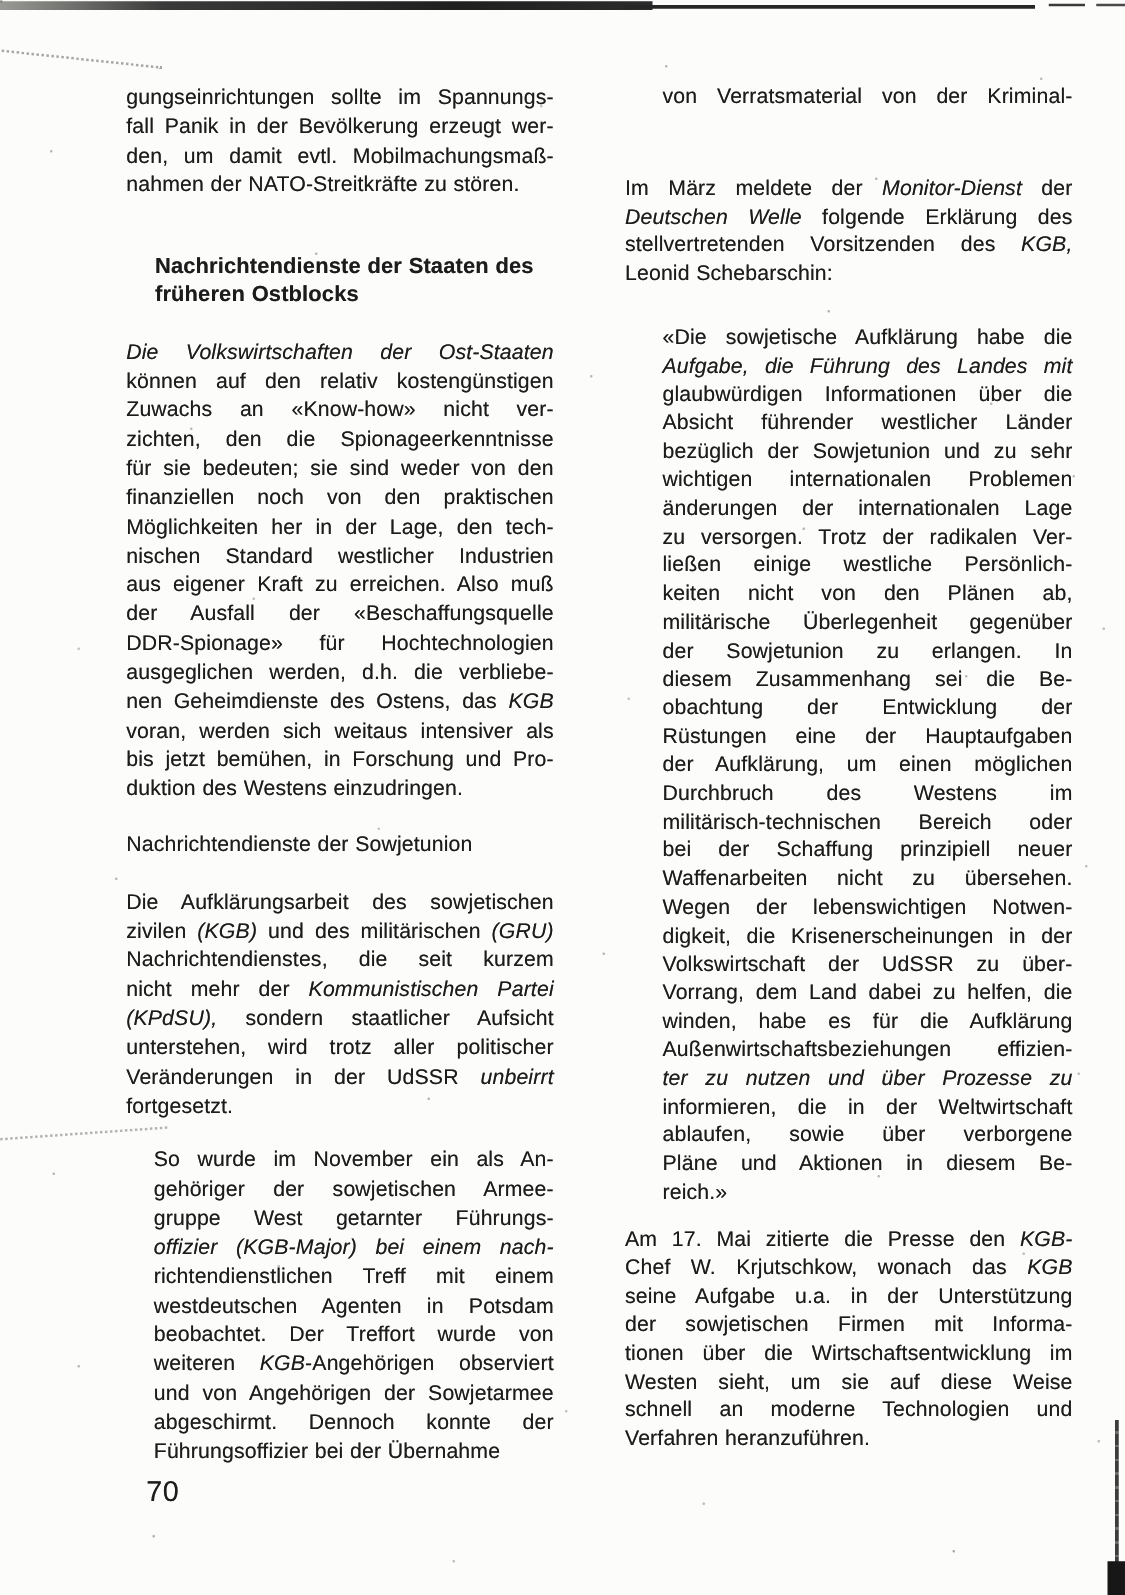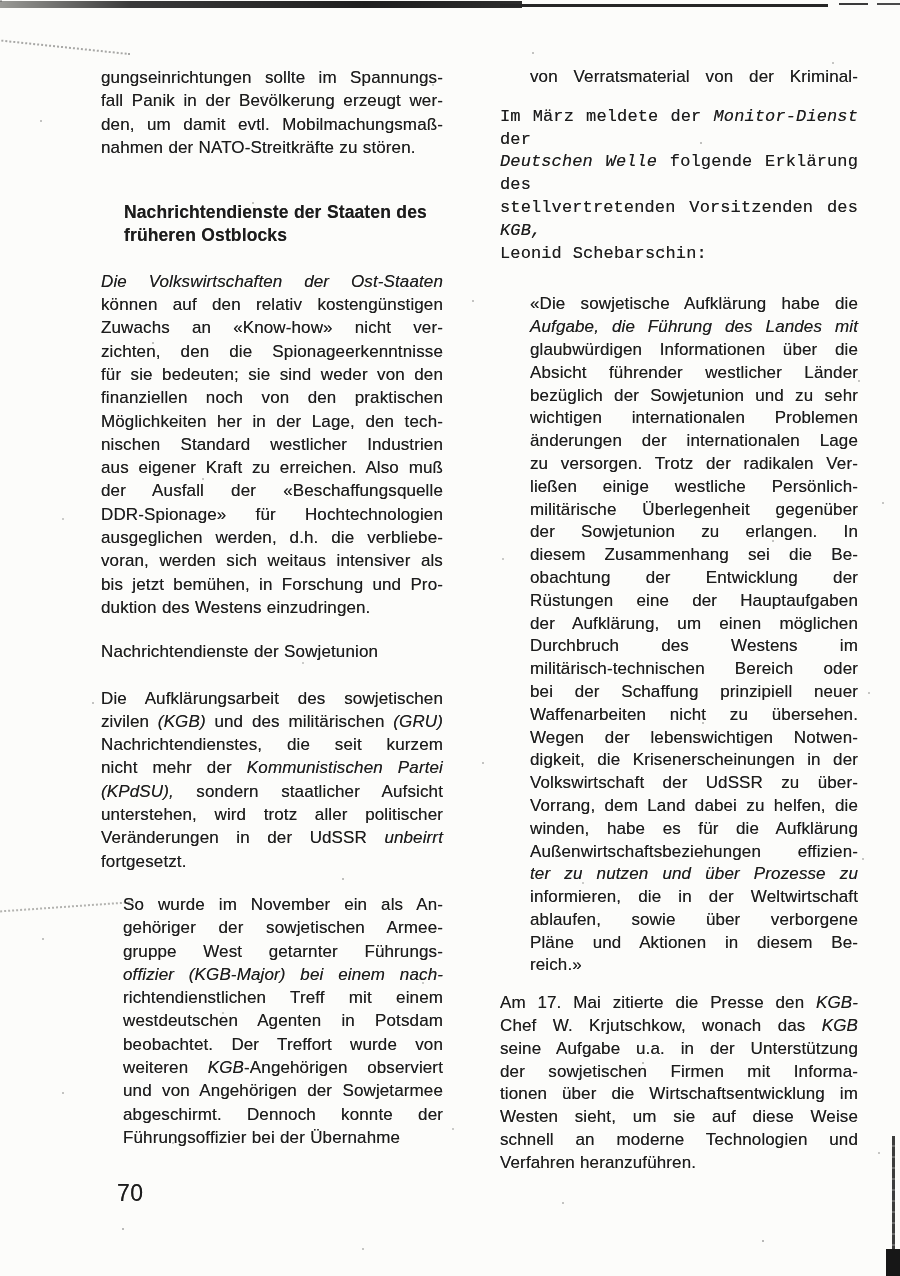--- a/index.html
+++ b/index.html
@@ -27,21 +27,21 @@
   .block.indent{padding-left:22px;}
   .col-right .block.indent{padding-left:30px;}
   .block.heading .line{font-weight:bold;font-size:17.5px;margin-left:23px;}
   .it{font-style:italic;}
   
   .col-left .block:nth-child(2){margin-top:42px;}
   .col-left .block:nth-child(3){margin-top:22px;}
   .col-left .block:nth-child(4){margin-top:21px;}
   .col-left .block:nth-child(5){margin-top:23px;}
   .col-left .block:nth-child(6){margin-top:20px;}
-  .col-right .block:nth-child(2){margin-top:17px;font-family:Liberation Mono, monospace;}
+  .col-right .block:nth-child(2){margin-top:51px;}
   .col-right .block:nth-child(3){margin-top:28px;}
   .col-right .block:nth-child(4){margin-top:15px;}
   
   .page-number{
     position:absolute;left:117px;top:1180px;
     font-size:23px;letter-spacing:.5px;
     text-shadow:0 0 .5px rgba(10,10,10,.6);
   }
   
   .topbar-a{position:absolute;top:1px;left:0;width:58%;height:7px;
@@ -113,20 +113,21 @@
         <div class="line"><span>Zuwachs an «Know-how» nicht ver-</span></div>
         <div class="line"><span>zichten, den die Spionageerkenntnisse</span></div>
         <div class="line"><span>für sie bedeuten; sie sind weder von den</span></div>
         <div class="line"><span>finanziellen noch von den praktischen</span></div>
         <div class="line"><span>Möglichkeiten her in der Lage, den tech-</span></div>
         <div class="line"><span>nischen Standard westlicher Industrien</span></div>
         <div class="line"><span>aus eigener Kraft zu erreichen. Also muß</span></div>
         <div class="line"><span>der Ausfall der «Beschaffungsquelle</span></div>
         <div class="line"><span>DDR-Spionage» für Hochtechnologien</span></div>
         <div class="line"><span>ausgeglichen werden, d.h. die verbliebe-</span></div>
+        <div class="line"><span>nen Geheimdienste des Ostens, das </span><span class="it">KGB</span></div>
         <div class="line"><span>voran, werden sich weitaus intensiver als</span></div>
         <div class="line"><span>bis jetzt bemühen, in Forschung und Pro-</span></div>
         <div class="line natural"><span>duktion des Westens einzudringen.</span></div>
       </div>
       <div class="block subheading">
         <div class="line natural"><span>Nachrichtendienste der Sowjetunion</span></div>
       </div>
       <div class="block para">
         <div class="line"><span>Die Aufklärungsarbeit des sowjetischen</span></div>
         <div class="line"><span>zivilen </span><span class="it">(KGB)</span><span> und des militärischen </span><span class="it">(GRU)</span></div>
@@ -164,20 +165,21 @@
       <div class="block quote indent">
         <div class="line"><span>«Die sowjetische Aufklärung habe die</span></div>
         <div class="line"><span class="it">Aufgabe, die Führung des Landes mit</span></div>
         <div class="line"><span>glaubwürdigen Informationen über die</span></div>
         <div class="line"><span>Absicht führender westlicher Länder</span></div>
         <div class="line"><span>bezüglich der Sowjetunion und zu sehr</span></div>
         <div class="line"><span>wichtigen internationalen Problemen</span></div>
         <div class="line"><span>änderungen der internationalen Lage</span></div>
         <div class="line"><span>zu versorgen. Trotz der radikalen Ver-</span></div>
         <div class="line"><span>ließen einige westliche Persönlich-</span></div>
+        <div class="line"><span>keiten nicht von den Plänen ab,</span></div>
         <div class="line"><span>militärische Überlegenheit gegenüber</span></div>
         <div class="line"><span>der Sowjetunion zu erlangen. In</span></div>
         <div class="line"><span>diesem Zusammenhang sei die Be-</span></div>
         <div class="line"><span>obachtung der Entwicklung der</span></div>
         <div class="line"><span>Rüstungen eine der Hauptaufgaben</span></div>
         <div class="line"><span>der Aufklärung, um einen möglichen</span></div>
         <div class="line"><span>Durchbruch des Westens im</span></div>
         <div class="line"><span>militärisch-technischen Bereich oder</span></div>
         <div class="line"><span>bei der Schaffung prinzipiell neuer</span></div>
         <div class="line"><span>Waffenarbeiten nicht zu übersehen.</span></div>

